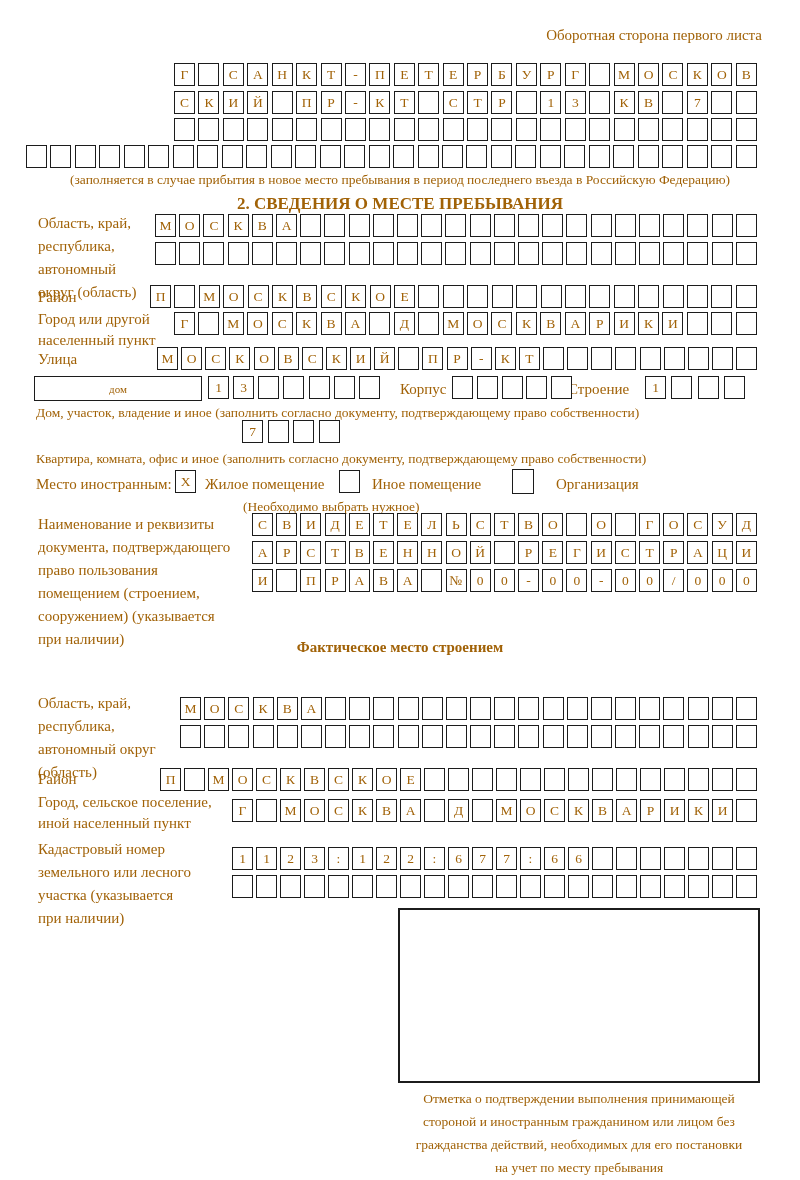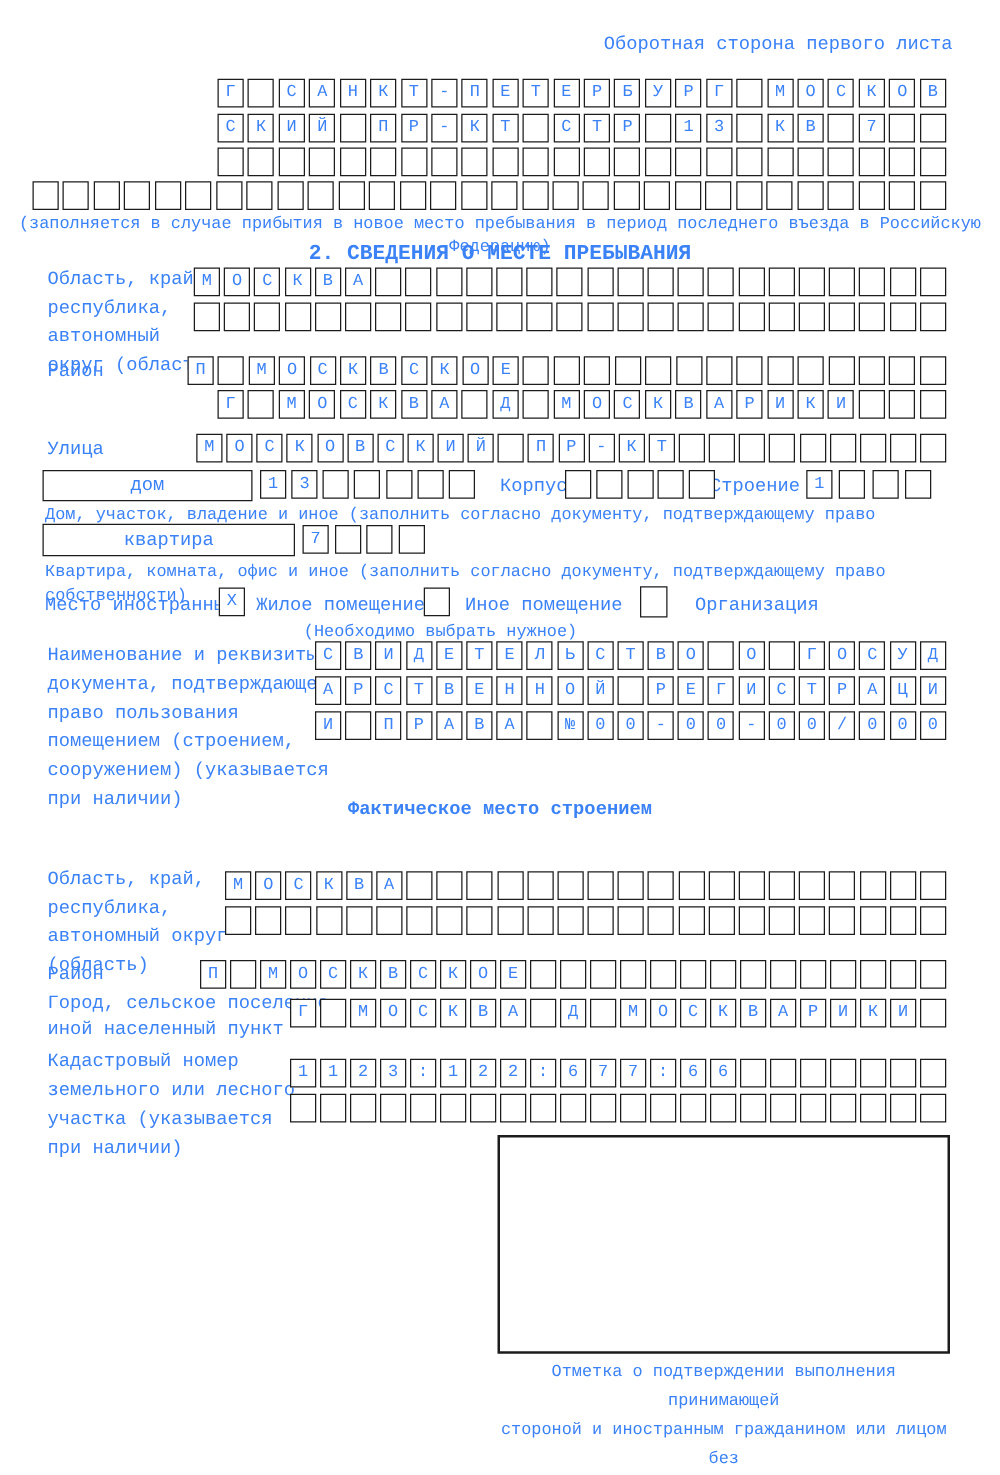--- a/index.html
+++ b/index.html
@@ -1,54 +1,55 @@
 <!DOCTYPE html>
 <html><head>
 <meta charset="utf-8">
 <style>
   html,body{margin:0;padding:0;background:#fff;}
   .page{position:relative;width:800px;height:1180px;background:#ffffff;overflow:hidden;
-        font-family:Liberation Mono, monospace;color:#3b82f6;}
+        font-family:Liberation Serif, serif;color:#a16207;}
   .txt{position:absolute;white-space:pre-line;font-size:15px;line-height:23px;}
   .lh21{line-height:21px;}
   .small{font-size:13.5px;line-height:19px;}
   .bold{font-weight:bold;}
   .center{left:0;width:800px;text-align:center;}
   .grid-row{position:absolute;display:flex;justify-content:space-between;height:23px;}
   .cbox{width:21px;height:23px;border:1.7px solid #1c1c1c;box-sizing:border-box;flex:none;
         display:flex;align-items:center;justify-content:center;font-size:13.5px;background:#fff;}
   .abs{position:absolute;}
   .longbox{position:absolute;border:1.7px solid #1c1c1c;box-sizing:border-box;background:#fff;
-        display:flex;align-items:center;justify-content:center;font-size:15px;}
+        display:flex;align-items:center;justify-content:center;font-size:11px;}
   .stamp{position:absolute;border:2px solid #1c1c1c;box-sizing:border-box;background:#fff;}
 </style>
 </head>
 <body>
 
 <div class="page" id="form-page">
 
   <div class="txt" style="left:0;top:24px;width:762px;text-align:right;">Оборотная сторона первого листа</div>
 
   <div class="txt small center" style="top:170px;">(заполняется в случае прибытия в новое место пребывания в период последнего въезда в Российскую Федерацию)</div>
 
   <div class="txt bold center" style="top:192px;font-size:17px;">2. СВЕДЕНИЯ О МЕСТЕ ПРЕБЫВАНИЯ</div>
 
   <div class="txt" style="left:38px;top:212px;">Область, край,
 республика,
 автономный
 округ (область)</div>
   <div class="txt" style="left:38px;top:286px;">Район</div>
+  <div class="txt lh21" style="left:38px;top:309px;">Город или другой
+населенный пункт</div>
   <div class="txt" style="left:38px;top:348px;">Улица</div>
 
   <div class="longbox" style="left:34px;top:376px;width:168px;height:25px;">дом</div>
   <div class="txt" style="left:400px;top:378px;">Корпус</div>
   <div class="txt" style="left:568px;top:378px;">Строение</div>
   <div class="txt small" style="left:36px;top:403px;">Дом, участок, владение и иное (заполнить согласно документу, подтверждающему право собственности)</div>
 
-  <div class="longbox" style="left:34px;top:419px;width:202px;height:26px;">квартира</div>
   <div class="txt small" style="left:36px;top:449px;">Квартира, комната, офис и иное (заполнить согласно документу, подтверждающему право собственности)</div>
 
   <div class="txt" style="left:36px;top:473px;">Место иностранным:</div>
   <div class="cbox abs" style="left:175px;top:470px;">X</div>
   <div class="txt" style="left:205px;top:473px;">Жилое помещение</div>
   <div class="cbox abs" style="left:339px;top:470px;"></div>
   <div class="txt" style="left:372px;top:473px;text-align:right;">Иное помещение</div>
   <div class="cbox abs" style="left:512px;top:469px;height:25px;width:22px;"></div>
   <div class="txt" style="left:556px;top:473px;">Организация</div>
   <div class="txt small" style="left:243px;top:497px;">(Необходимо выбрать нужное)</div>

